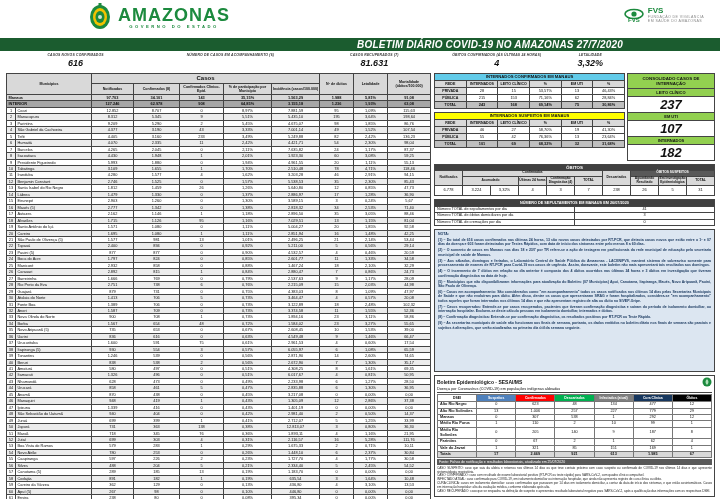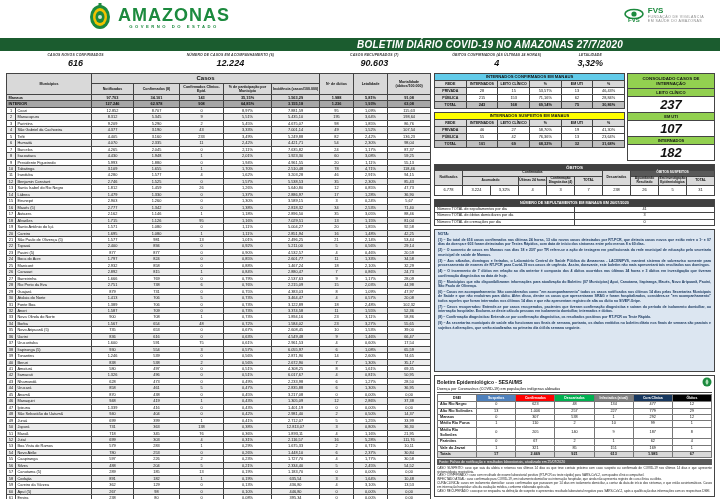--- a/index.html
+++ b/index.html
@@ -117,25 +117,24 @@
   </div>
   <div class="banner">BOLETIM DIÁRIO COVID-19 NO AMAZONAS 27/7/2020</div>
 
   <div class="stats" id="stats">
       <div class="stat" style="width: 21%;">
         <div class="lbl">CASOS NOVOS CONFIRMADOS</div>
         <div class="val">616</div>
       </div>
       <div class="stat" style="width: 22%;">
         <div class="lbl">NÚMERO DE CASOS EM ACOMPANHAMENTO (6)</div>
-        <div class="val">12.224</div>
       </div>
       <div class="stat" style="width: 18%;">
         <div class="lbl">CASOS RECUPERADOS (7)</div>
-        <div class="val">90.603</div>
+        <div class="val">81.631</div>
       </div>
       <div class="stat" style="width: 16%;">
         <div class="lbl">ÓBITOS CONFIRMADOS (ÀS ÚLTIMAS 24 HORAS)</div>
         <div class="val">4</div>
       </div>
       <div class="stat" style="width: 10%;">
         <div class="lbl">LETALIDADE</div>
         <div class="val">3,32%</div>
       </div>
     </div>

